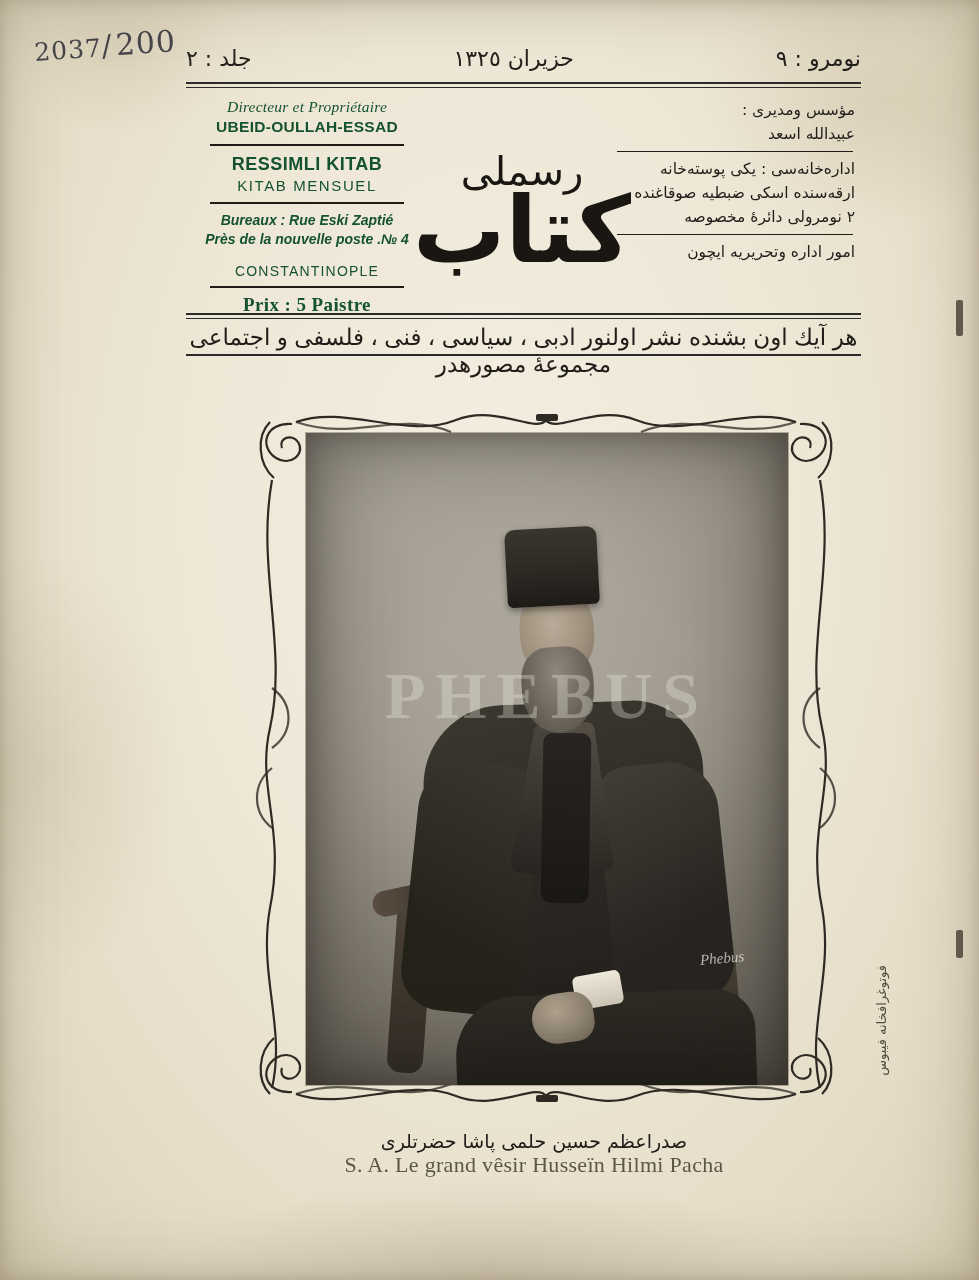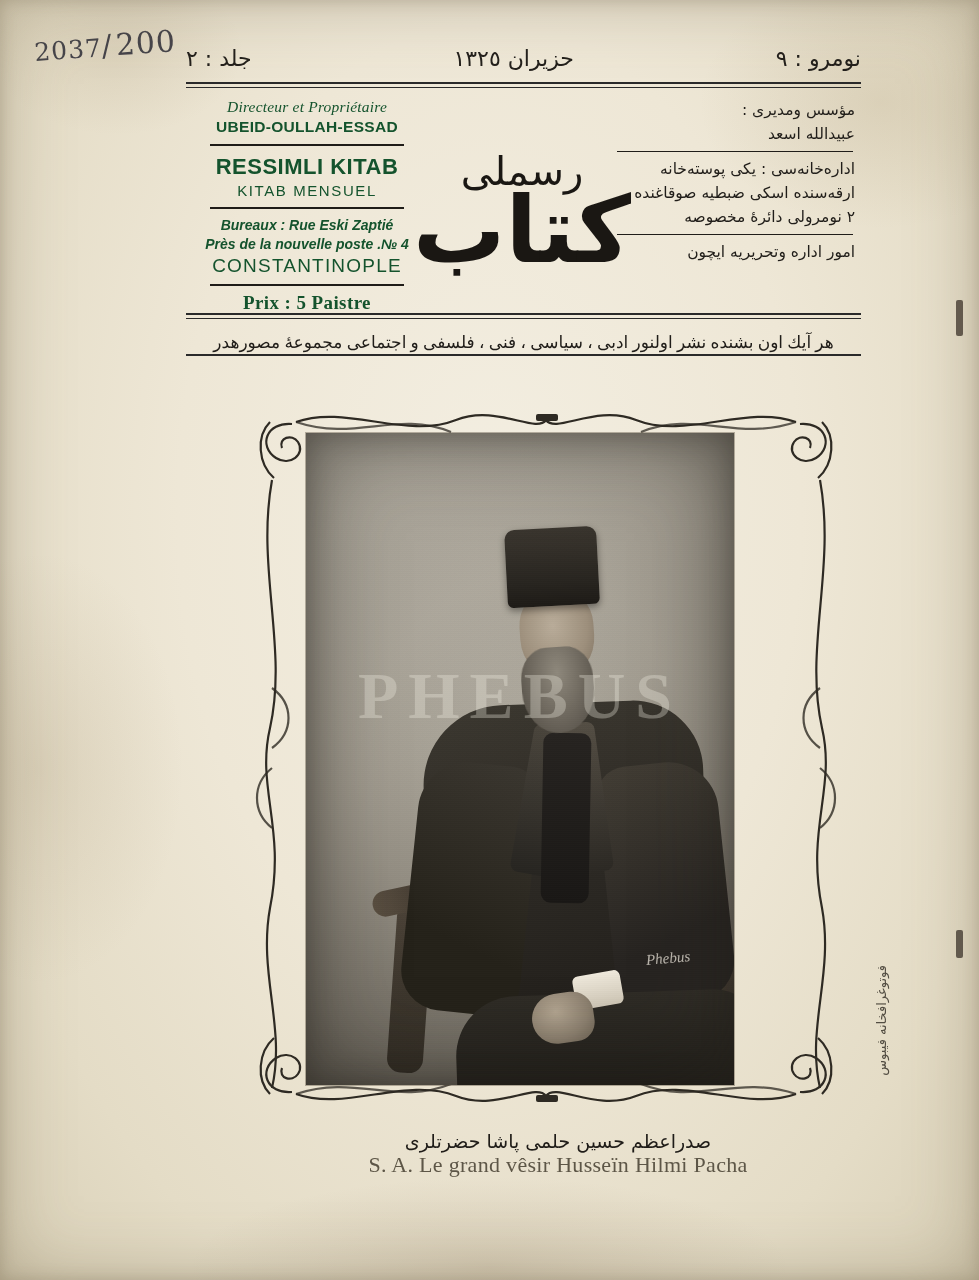--- a/index.html
+++ b/index.html
@@ -130,21 +130,21 @@
     letter-spacing: 0.3px;
     margin-top: 2px;
   }
   .hl-rule {
     border-top: 2px solid #1f1c18;
     margin: 8px 18px 8px 18px;
   }
   .hl-title {
     font-family: "Liberation Sans", sans-serif;
     font-weight: bold;
-    font-size: 22px;
+    font-size: 18px;
     letter-spacing: 0.5px;
   }
   .hl-sub {
     font-family: "Liberation Sans", sans-serif;
     font-size: 15px;
     letter-spacing: 1.6px;
     margin-top: 2px;
   }
   .hl-rule2 {
     border-top: 2px solid #1f1c18;
@@ -152,23 +152,23 @@
   }
   .hl-bureau {
     font-family: "Liberation Sans", sans-serif;
     font-style: italic;
     font-weight: bold;
     font-size: 14px;
     line-height: 1.35;
   }
   .hl-city {
     font-family: "Liberation Sans", sans-serif;
-    font-size: 19px;
+    font-size: 14px;
     letter-spacing: 1.2px;
-    margin-top: 1px;
+    margin-top: 14px;
   }
   .hl-rule3 {
     border-top: 2px solid #1f1c18;
     margin: 7px 18px 6px 18px;
   }
   .hl-price {
     font-family: "Liberation Serif", serif;
     font-weight: bold;
     font-size: 19px;
     letter-spacing: 0.4px;
@@ -236,24 +236,23 @@
     border-top: 1px solid #2a2a2a;
   }
   .tagline {
     position: absolute;
     left: 186px;
     right: 118px;
     top: 324px;
     height: 28px;
     text-align: center;
     direction: rtl;
-    font-family: Liberation Serif, serif;
-    font-size: 17px;
+    font-family: Liberation Sans, sans-serif;
+    font-size: 23px;
     color: #201d19;
-    margin-top: 8px;
   }
   .band-rule-bot {
     position: absolute;
     left: 186px;
     right: 118px;
     top: 354px;
     border-top: 2px solid #2a2a2a;
   }
 
   
@@ -266,21 +265,21 @@
   }
   .orn-border {
     position: absolute;
     inset: 0;
     pointer-events: none;
   }
   .photo-wrap {
     position: absolute;
     left: 70px;
     top: 45px;
-    width: 428px;
+    width: 482px;
     height: 652px;
     background: #cfc9ba;
     box-shadow: 0 0 0 1px rgba(60,50,35,0.35);
     overflow: hidden;
   }
   .photo {
     position: absolute;
     inset: 0;
     background:
       radial-gradient(ellipse 420px 520px at 52% 52%, #b9b4a8 0%, #a49e92 38%, #837d72 66%, #5f5a51 88%, #4a463f 100%);
@@ -479,21 +478,21 @@
     font-family: "Liberation Serif", serif;
     font-style: italic;
     font-size: 15px;
     color: rgba(245,240,228,0.7);
     transform: rotate(-5deg);
   }
 
   
   .caption {
     position: absolute;
-    left: 248px;
+    left: 224px;
     width: 620px;
     top: 1130px;
     text-align: center;
   }
   .caption-ar {
     direction: rtl;
     font-family: "DejaVu Sans", sans-serif;
     font-size: 19px;
     color: #1f1c18;
   }

